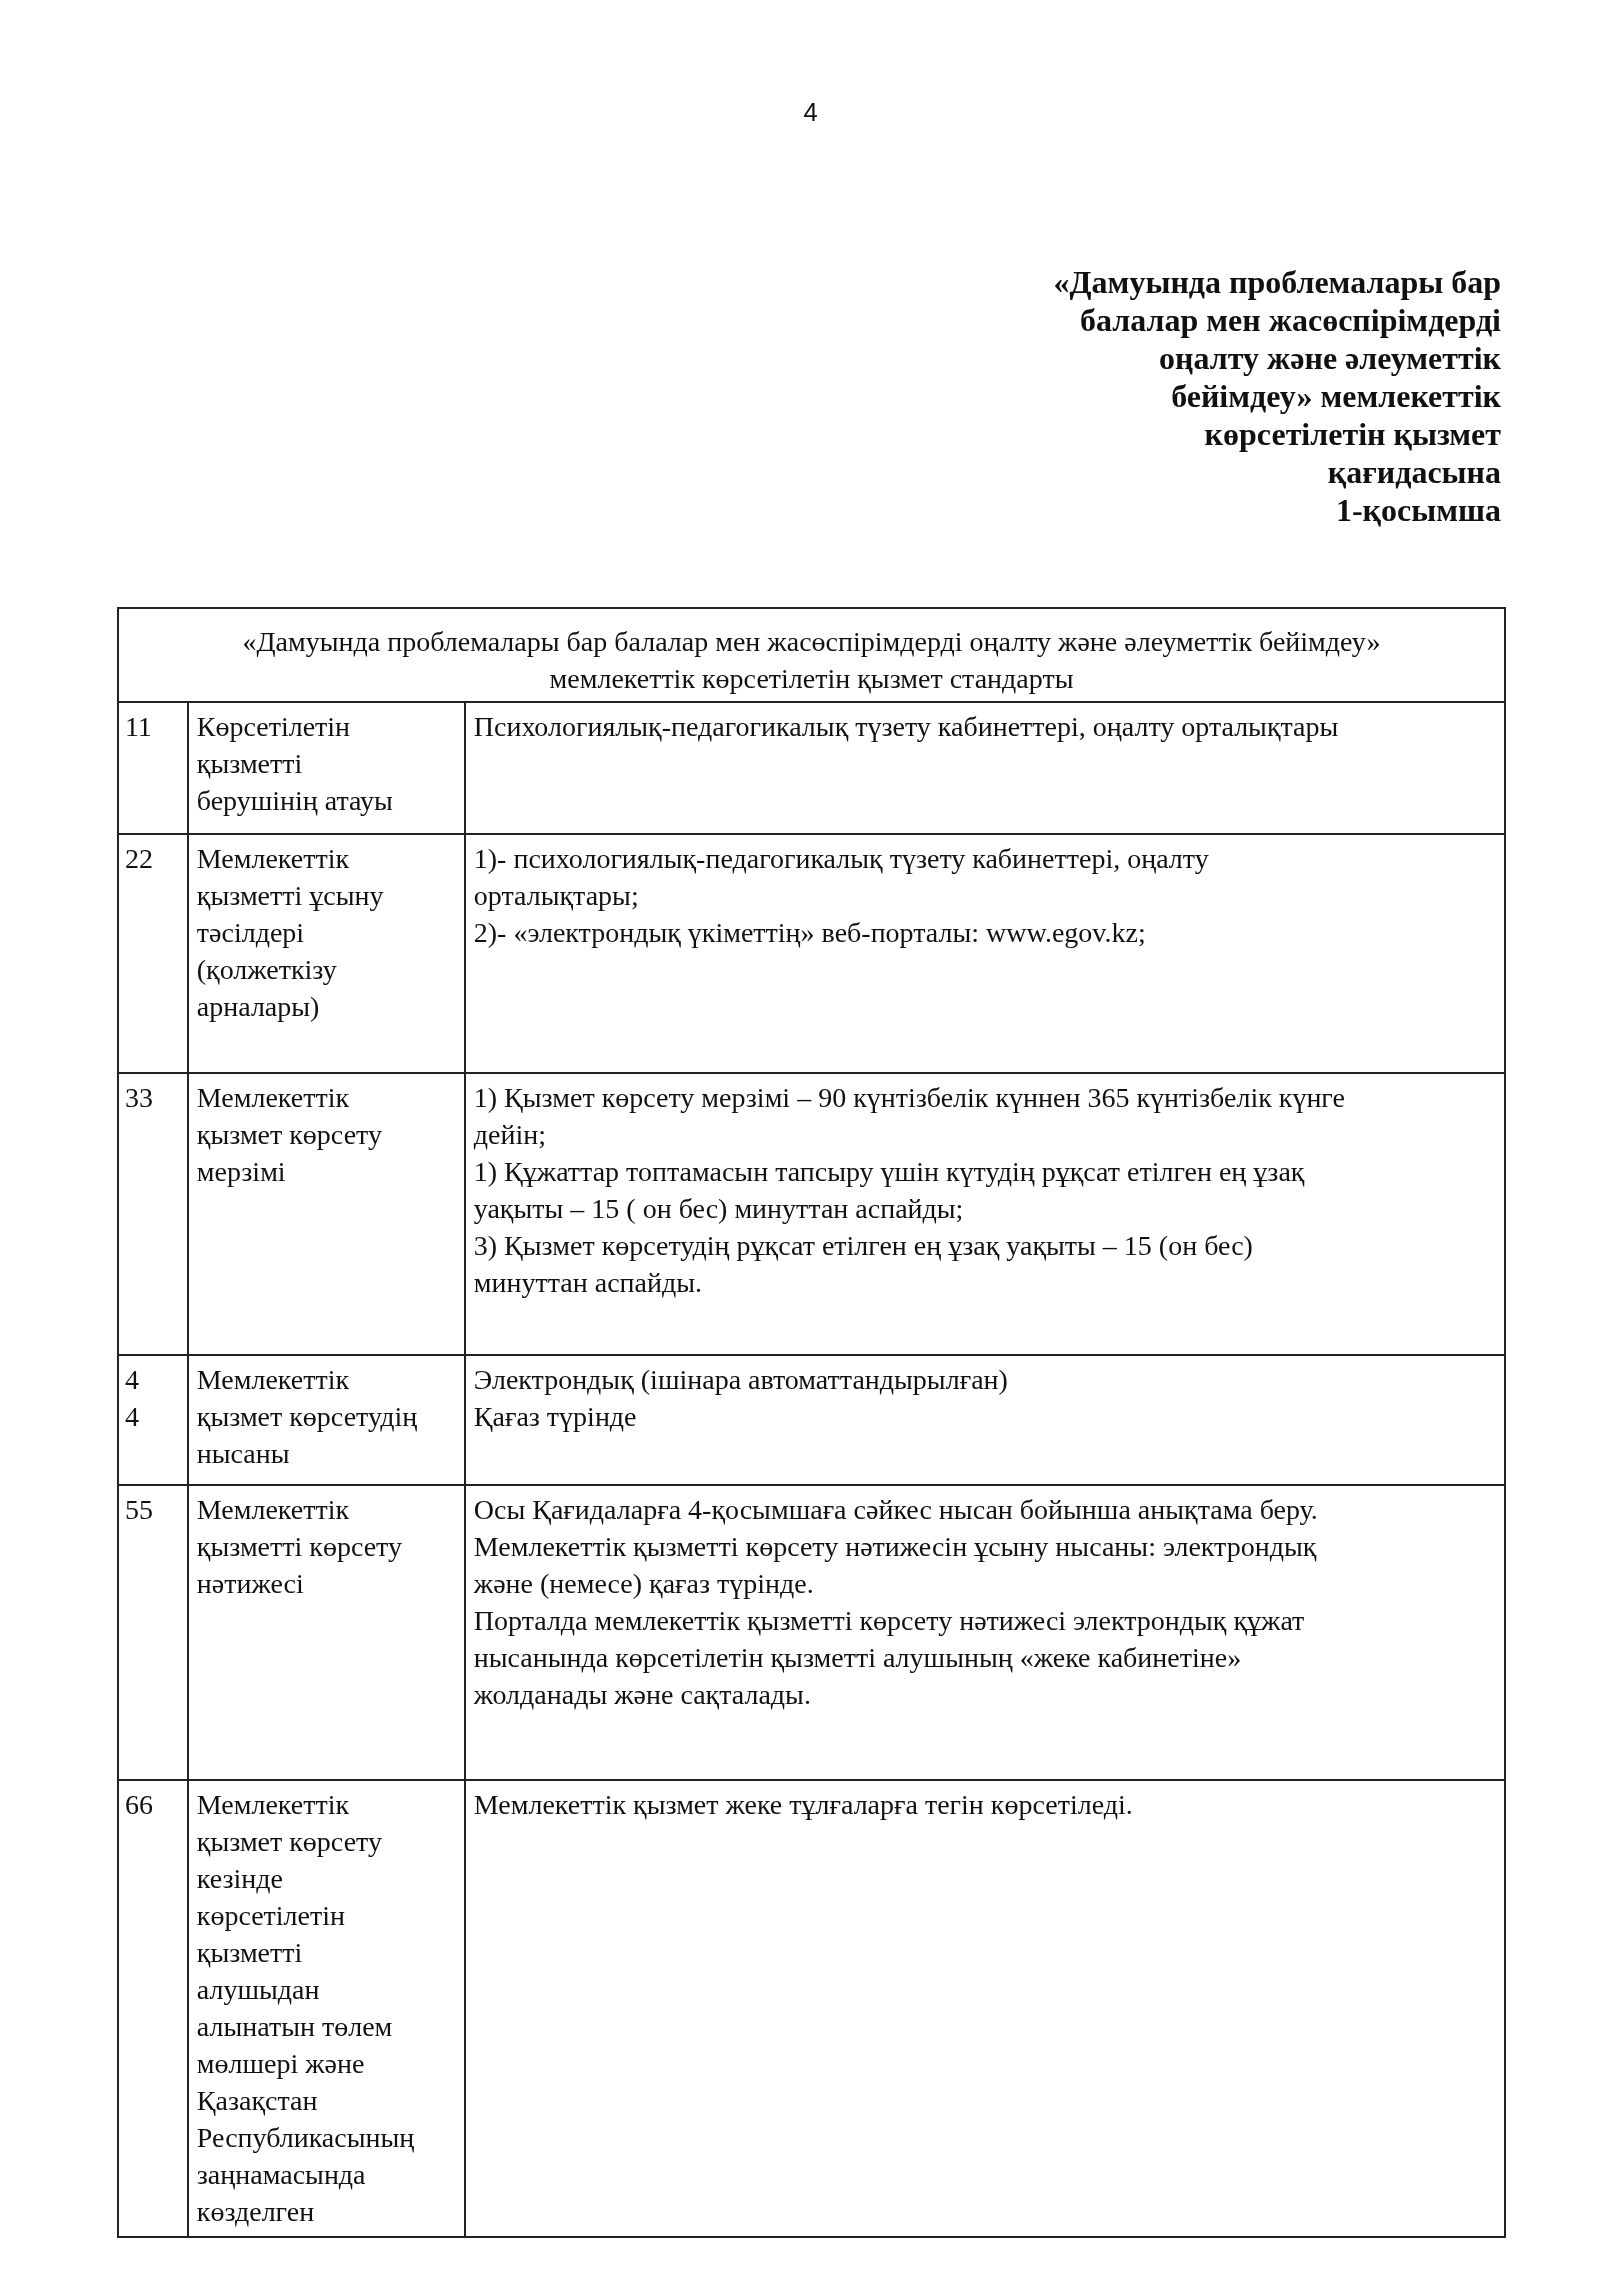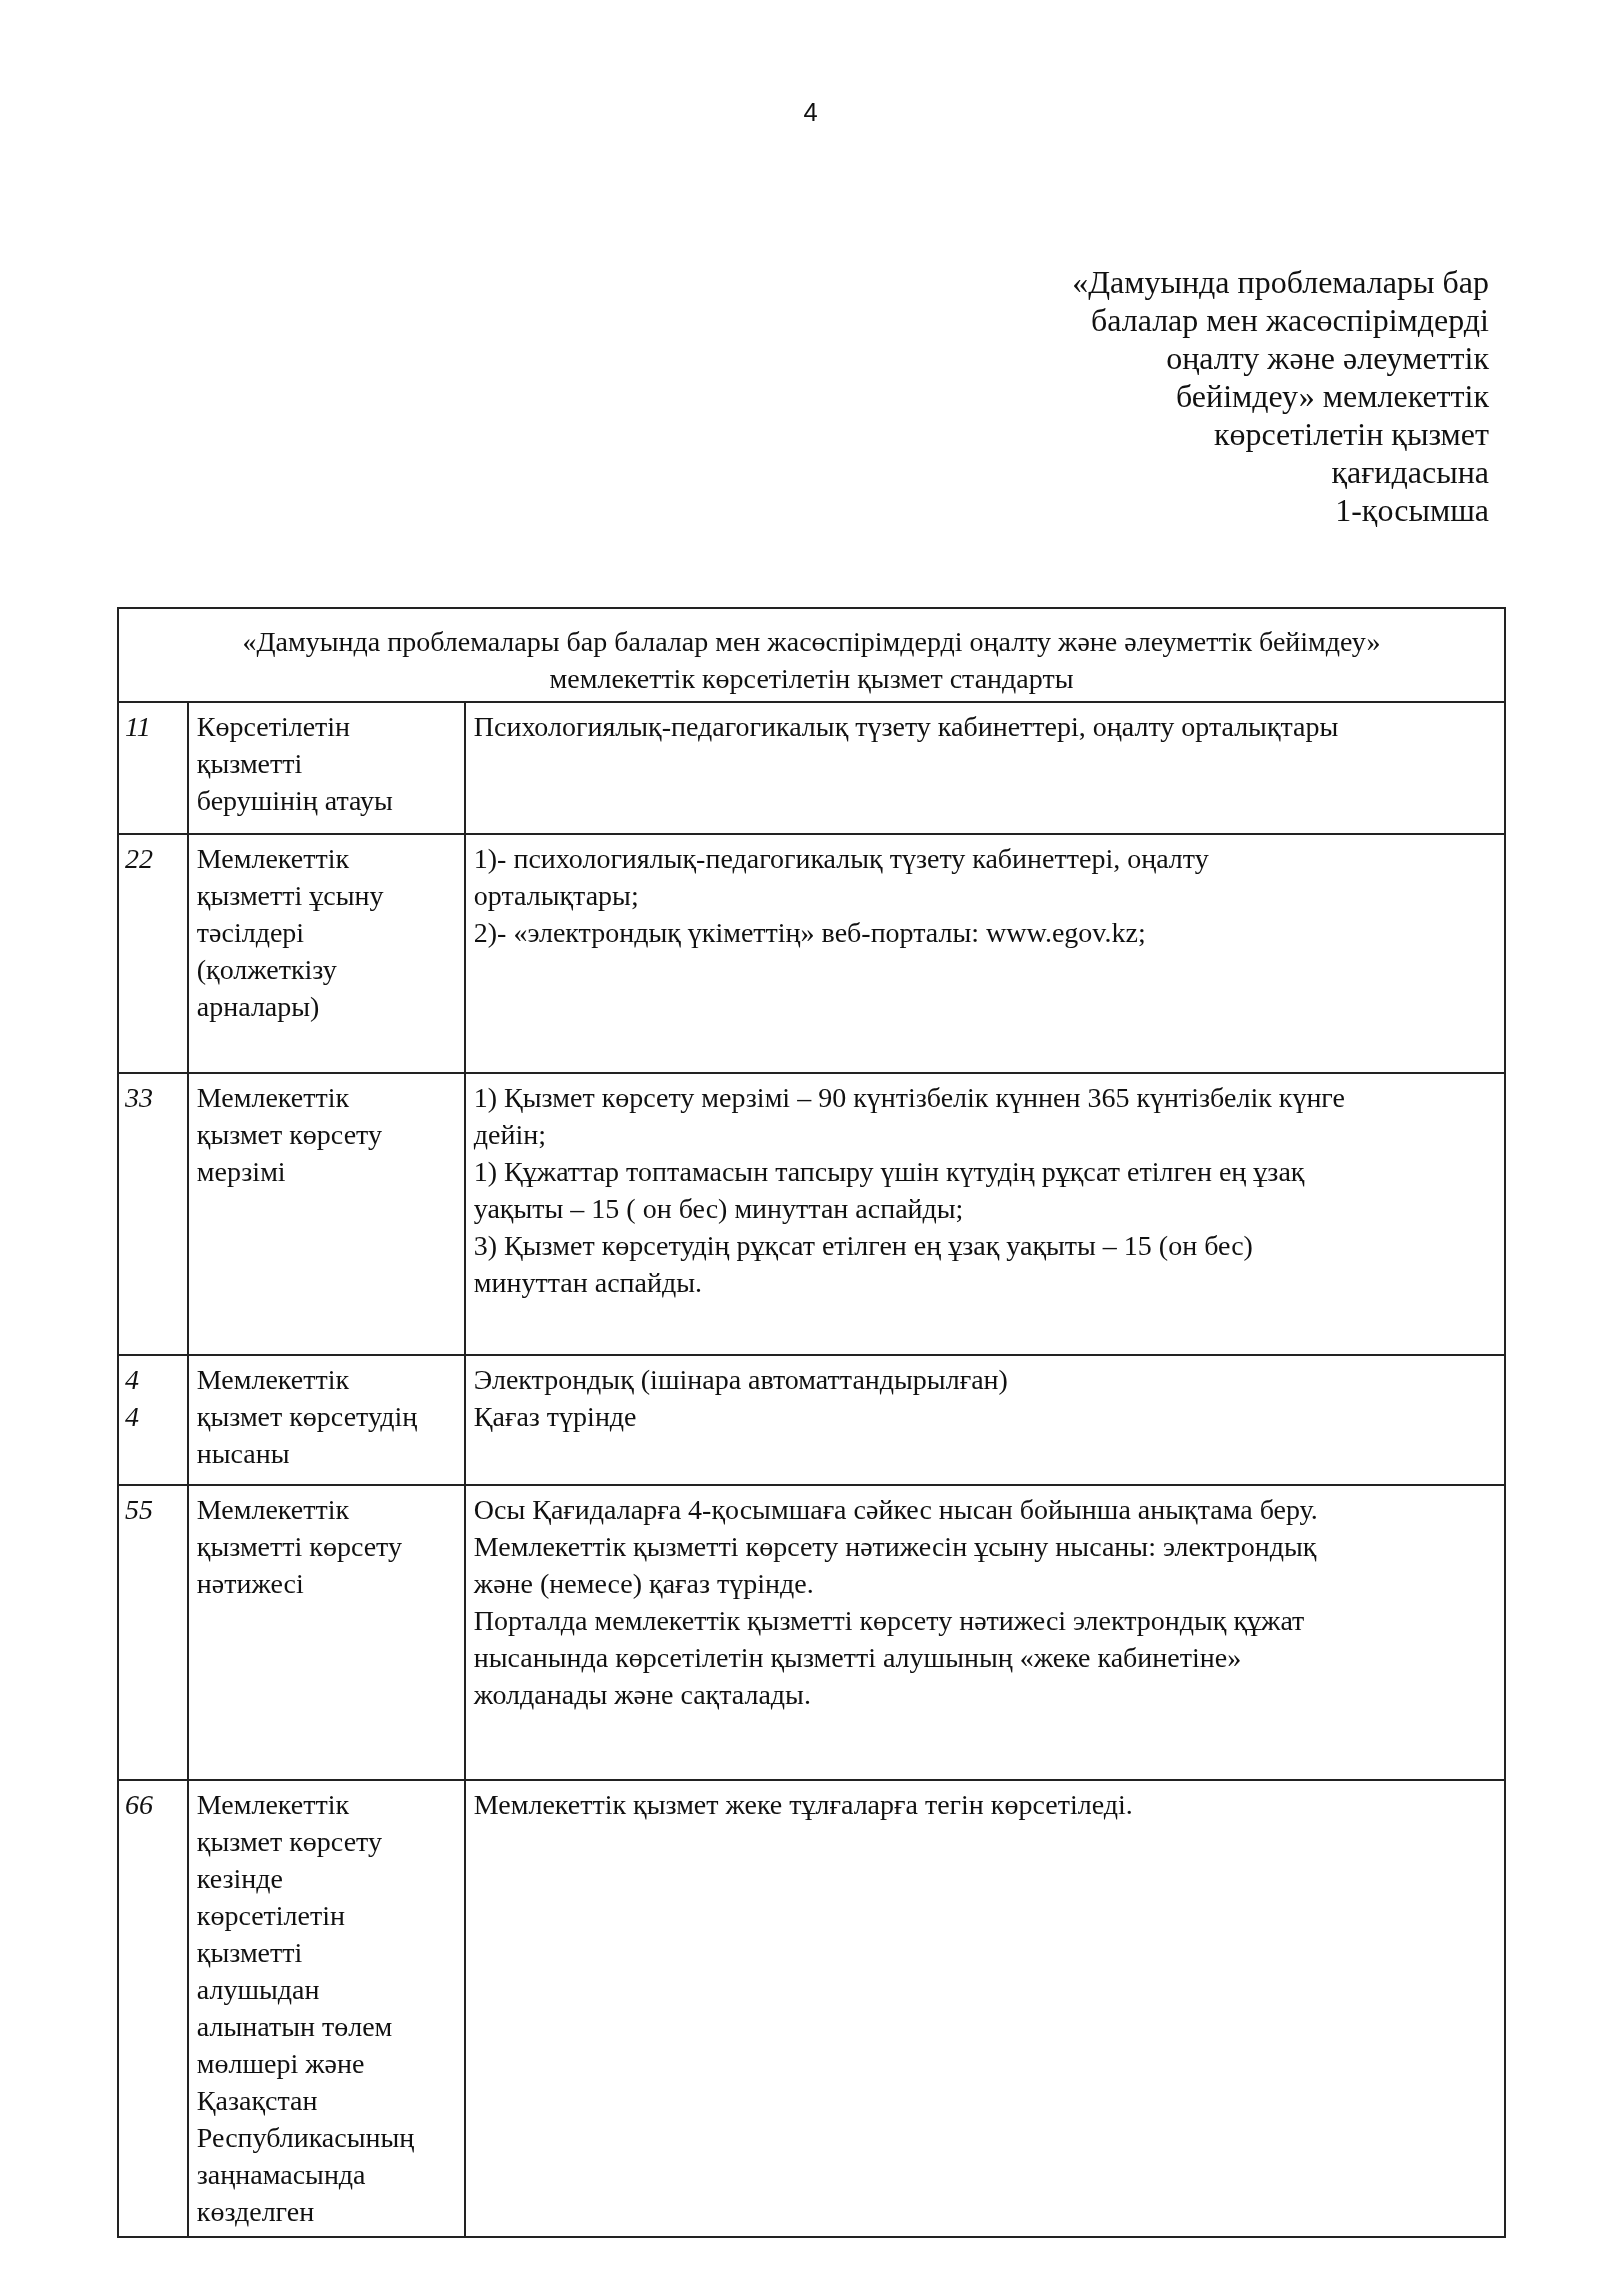--- a/index.html
+++ b/index.html
@@ -5,38 +5,38 @@
   html, body { margin: 0; padding: 0; background: #ffffff; }
   body {
     width: 1621px; height: 2293px; position: relative; overflow: hidden;
     font-family: "Liberation Serif", "DejaVu Serif", serif; color: #111;
   }
   .page-number {
     position: absolute; top: 98px; left: 0; width: 1621px; text-align: center;
     font-family: "Liberation Sans", "DejaVu Sans", sans-serif; font-size: 25.5px; color: #111;
   }
   .annex-header {
-    position: absolute; top: 263px; right: 132px; width: 686px; text-align: right;
-    font-size: 32px; line-height: 38px;
+    position: absolute; top: 263px; right: 120px; width: 686px; text-align: right;
+    font-size: 32px; line-height: 38px; font-weight: bold;
   }
   .annex-header div { white-space: nowrap; }
   table.standard {
     position: absolute; top: 607px; left: 117px; width: 1389px;
     border-collapse: collapse; table-layout: fixed;
     font-size: 28px; line-height: 37px;
   }
   table.standard td {
     border: 2.9px solid #222; vertical-align: top; padding: 5.9px 5.9px 5.9px 7.8px;
   }
   col.c-num { width: 70px; }
   col.c-label { width: 277px; }
   col.c-value { width: auto; }
   .title-cell { text-align: center; padding: 13.7px 7.8px 3.9px 7.8px !important; }
   .title-cell div { white-space: nowrap; }
-  .num-cell { padding-left: 5.9px !important; font-style: italic; }
+  .num-cell { padding-left: 5.9px !important; }
   .line { display: block; }
 </style>
 </head>
 <body>
 
 <div class="page-number">4</div>
 
 <div class="annex-header">
   <div>«Дамуында проблемалары бар</div>
   <div>балалар мен жасөспірімдерді</div>

